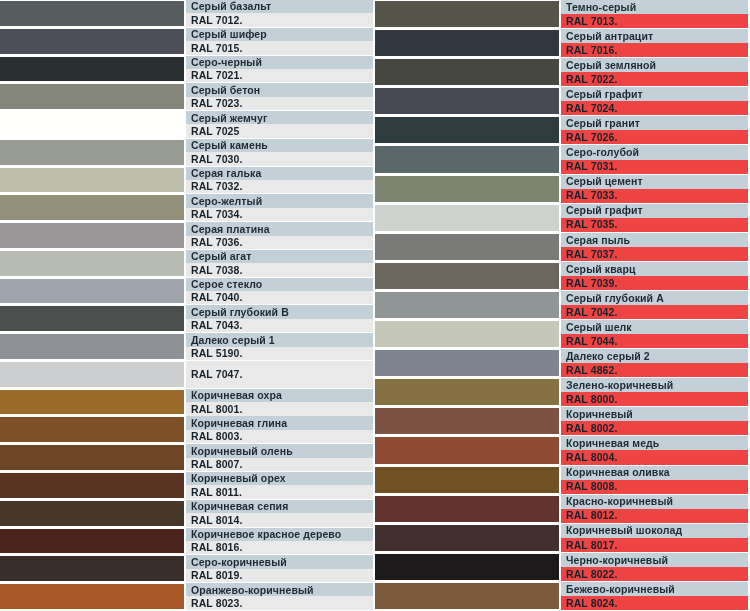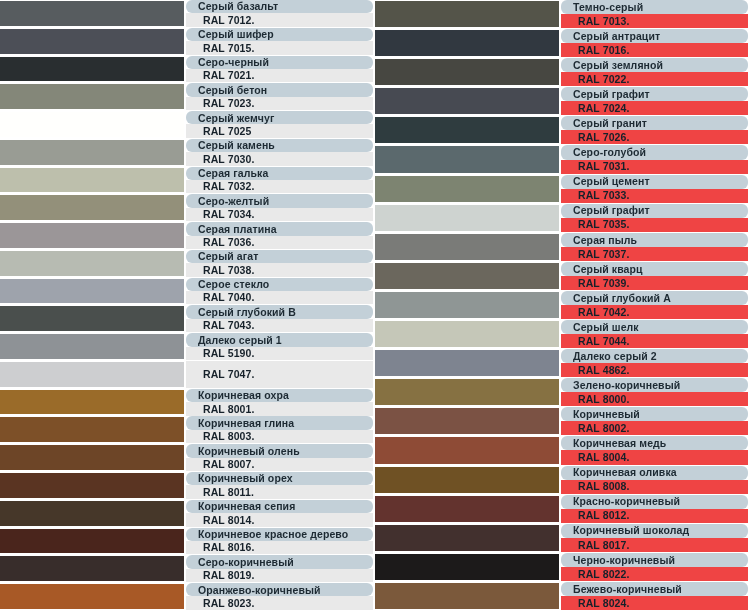--- a/index.html
+++ b/index.html
@@ -51,37 +51,36 @@
   }
   .name-cell {
     flex: 1 1 0;
     background: #c3d0d8;
     color: #1d2a33;
     font-size: 10.5px;
     font-weight: bold;
     line-height: 1;
     display: flex;
     align-items: center;
-    padding-left: 12px;
+    padding-left: 5px;
     box-sizing: border-box;
     white-space: nowrap;
     overflow: hidden;
     letter-spacing: 0.1px;
-    border-radius: 6px;
   }
   .code-cell {
     flex: 1 1 0;
     background: #e9e9e9;
     color: #16212a;
     font-size: 10.5px;
     font-weight: bold;
     line-height: 1;
     display: flex;
     align-items: center;
-    padding-left: 17px;
+    padding-left: 5px;
     box-sizing: border-box;
     white-space: nowrap;
     overflow: hidden;
     letter-spacing: 0.1px;
   }
   .col-right .name-cell { background: #c3d0d8; }
   .col-right .code-cell { background: #ef4444; }
 </style>
 </head>
 <body>

